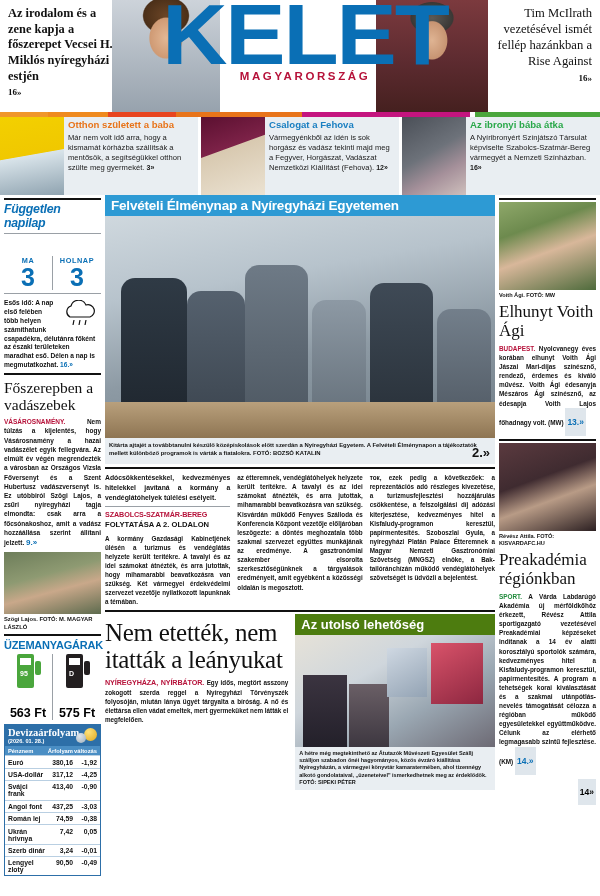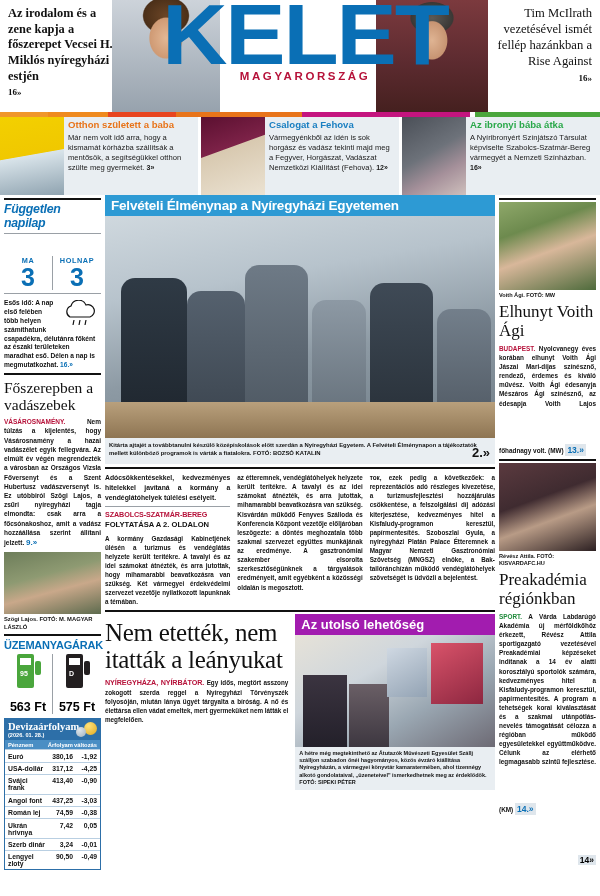--- a/index.html
+++ b/index.html
@@ -104,21 +104,21 @@
   .photo-cap { font-size: 5.8px; font-weight: bold; line-height: 1.3; margin-top: 2px; color: #111; }
 
   .fuel-h { color: #0a6fb5; font-weight: bold; font-size: 11px; letter-spacing: -0.2px; text-align: center; margin-top: 3px; }
   .fuel-row { display: flex; margin-top: 3px; }
   .fuel-cell { flex: 1; text-align: center; }
   .pump { width: 26px; height: 34px; margin: 0 auto; position: relative; }
   .pump .body { position: absolute; left: 2px; top: 0; width: 17px; height: 34px; border-radius: 2px; }
   .pump .win { position: absolute; left: 5px; top: 4px; width: 11px; height: 7px; background: #fff; }
   .pump .nzl { position: absolute; right: 0; top: 7px; width: 6px; height: 14px; border-radius: 2px; }
   .pump .lab { position: absolute; left: 5px; top: 16px; font-size: 7px; font-weight: bold; color: #fff; }
-  .fuel-price { font-weight: bold; font-size: 12.5px; margin-top: 12px; }
+  .fuel-price { font-weight: bold; font-size: 12.5px; margin-top: 18px; }
   .fuel-sep { width: 1px; background: #9aa0a6; }
 
   .fx { margin-top: 4px; border: 1px solid #2d6fa8; }
   .fx-head { background: #2d6fa8; color: #fff; padding: 2px 3px; position: relative; overflow: hidden; }
   .fx-title { font-weight: bold; font-size: 10.5px; font-family: "Liberation Serif", serif; }
   .fx-date { font-size: 5.6px; font-weight: bold; }
   .fx-coin { position: absolute; right: 3px; top: 3px; width: 13px; height: 13px; border-radius: 50%;
     background: radial-gradient(circle at 35% 30%, #ffe27a, #e0a81e); }
   .fx-coin2 { position: absolute; right: 14px; top: 8px; width: 10px; height: 10px; border-radius: 50%;
     background: radial-gradient(circle at 35% 30%, #dfe6ec, #9fb0bd); }
@@ -149,35 +149,35 @@
   .bodytext { font-size: 6.3px; line-height: 1.45; text-align: justify; color: #111; font-weight: bold; }
   .bodytext p { margin-bottom: 0; text-indent: 6px; }
   .bodytext p:first-child { text-indent: 0; }
   .tag-red { color: #b6123a; font-weight: bold; font-size: 7.2px; letter-spacing: -0.1px; }
   .tag-cont { font-weight: bold; font-size: 7.6px; margin-top: 1px; color: #111; }
 
   .mid-head2 {
     font-family: "Liberation Serif", serif; font-size: 25px; line-height: 1.08;
     color: #111; margin: 5px 0 5px; letter-spacing: -0.3px;
   }
-  .bot-banner { background: #a21caf; color: #fff; font-weight: bold; font-size: 13px; padding: 3px 6px; }
+  .bot-banner { background: #4d7c0f; color: #fff; font-weight: bold; font-size: 13px; padding: 3px 6px; }
   .bot-photo { width: 100%; height: 112px;
     background: linear-gradient(150deg,#e6e2d8 0%,#cfd6dc 35%,#9aa7b2 65%,#6d6a74 100%); position: relative; overflow: hidden; }
   .bot-cap { background: #e9eef2; font-size: 5.5px; font-weight: bold; line-height: 1.35; padding: 3px 4px; color: #111; }
 
   
   .r-photo { width: 100%; height: 88px; }
   .rp1 { background: linear-gradient(160deg,#8fa86a 0%,#6d8a4e 30%,#d8b79a 55%,#4e6b3c 100%); }
   .rp2 { background: linear-gradient(160deg,#5b3a3f 0%,#3f2b30 40%,#b89b86 62%,#2c2022 100%); }
   .r-cap { font-size: 5.6px; font-weight: bold; line-height: 1.3; margin-top: 2px; color: #111; }
   .r-head { font-family: "Liberation Serif", serif; font-size: 17px; line-height: 1.08; margin: 4px 0 4px; color: #111; }
   .r-body { font-size: 6.4px; line-height: 1.42; text-align: justify; font-weight: bold; color: #111; }
   .r-body .dl { color: #b6123a; }
   .r-body .dl.sport { color: #1f8a3b; }
-  .pg-inline { display: inline-block; background: #dfe6ec; font-size: 8.5px; font-weight: bold; padding: 0 2px; margin-top: 36px; }
+  .pg-inline { display: inline-block; background: #dfe6ec; font-size: 8.5px; font-weight: bold; padding: 8px 2px; }
   .pg-blue { color: #0a6fb5; font-weight: bold; }
 </style>
 </head>
 <body>
 
 <div class="page">
 
   <div class="masthead">
     <div class="mast-photo mp-left">
         <div class="face"></div>

